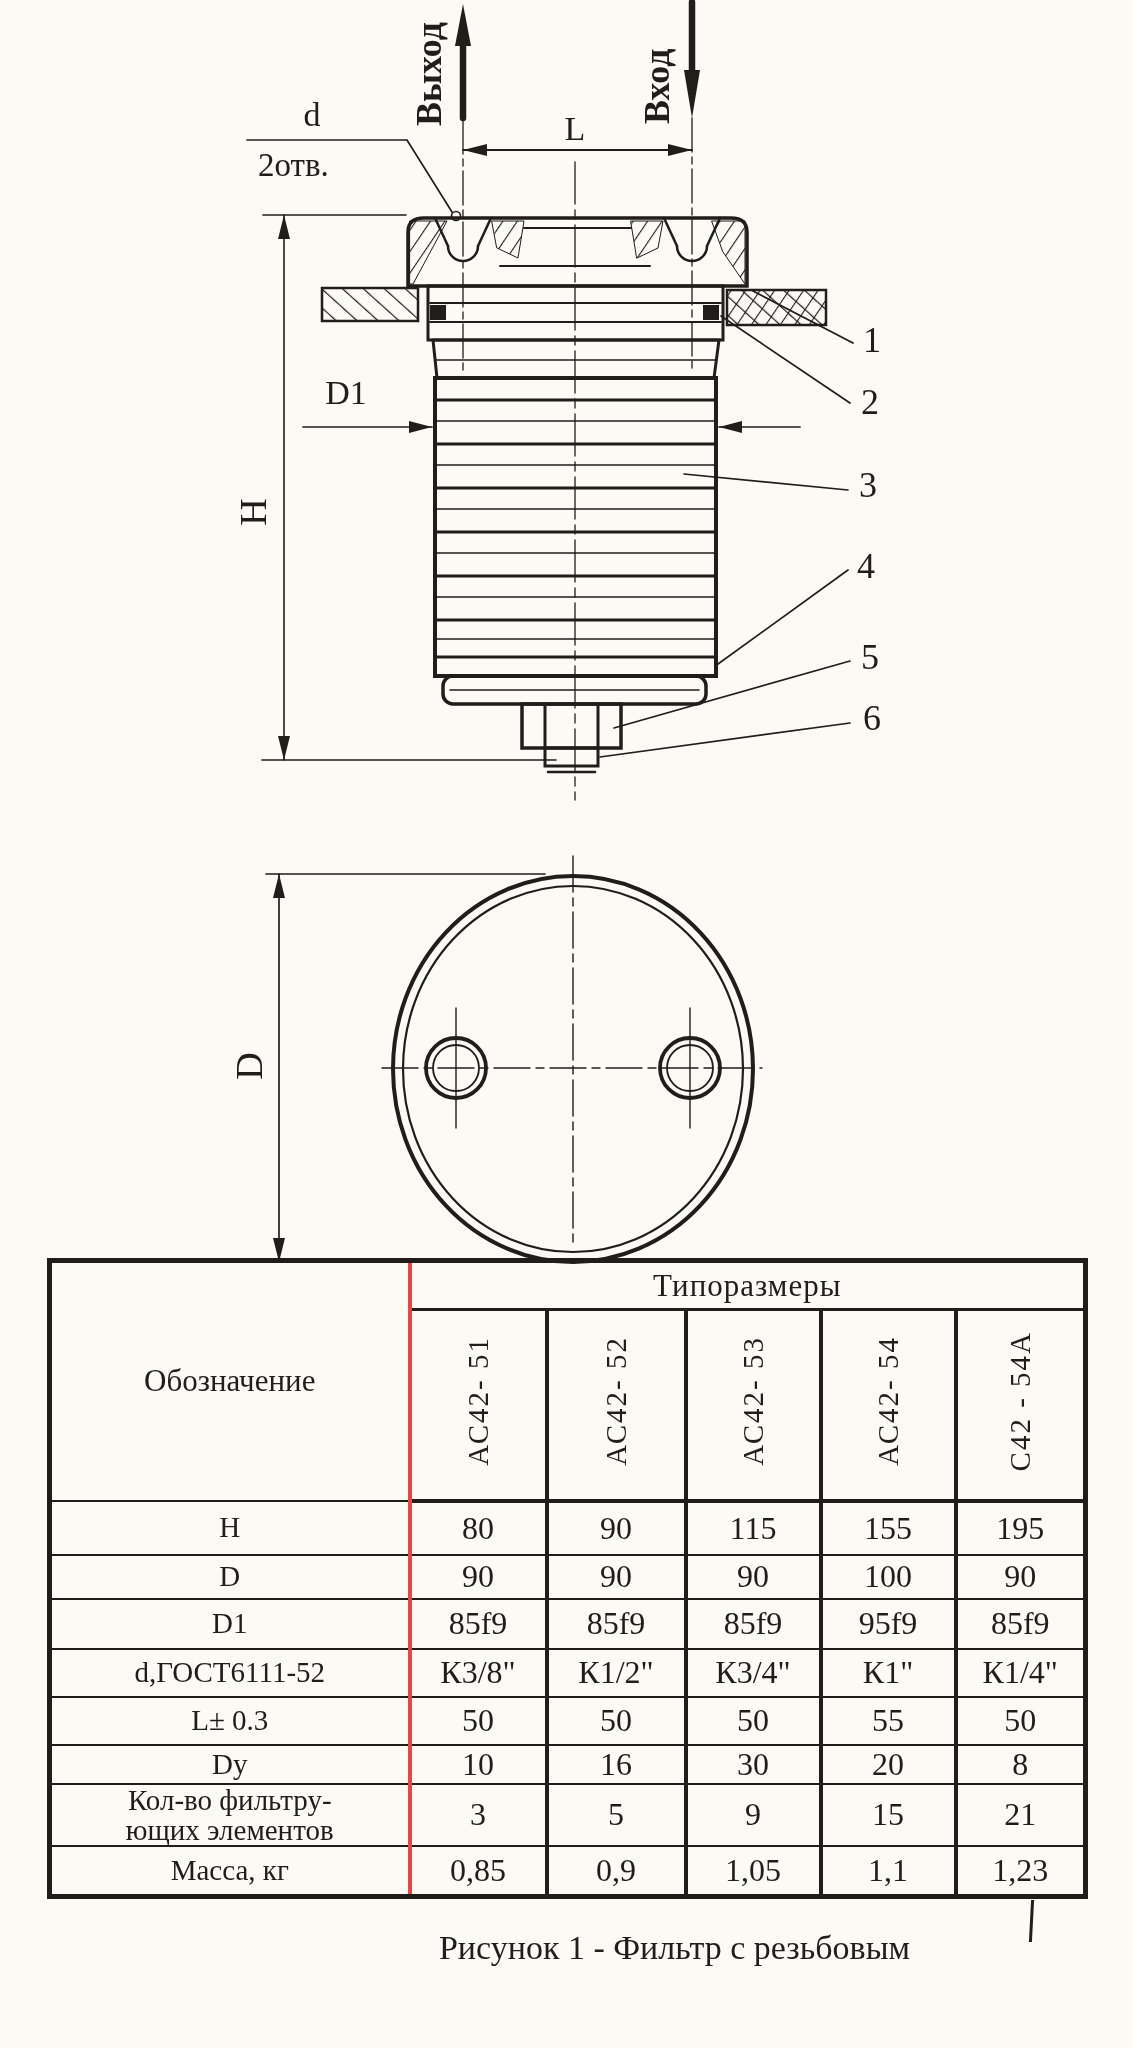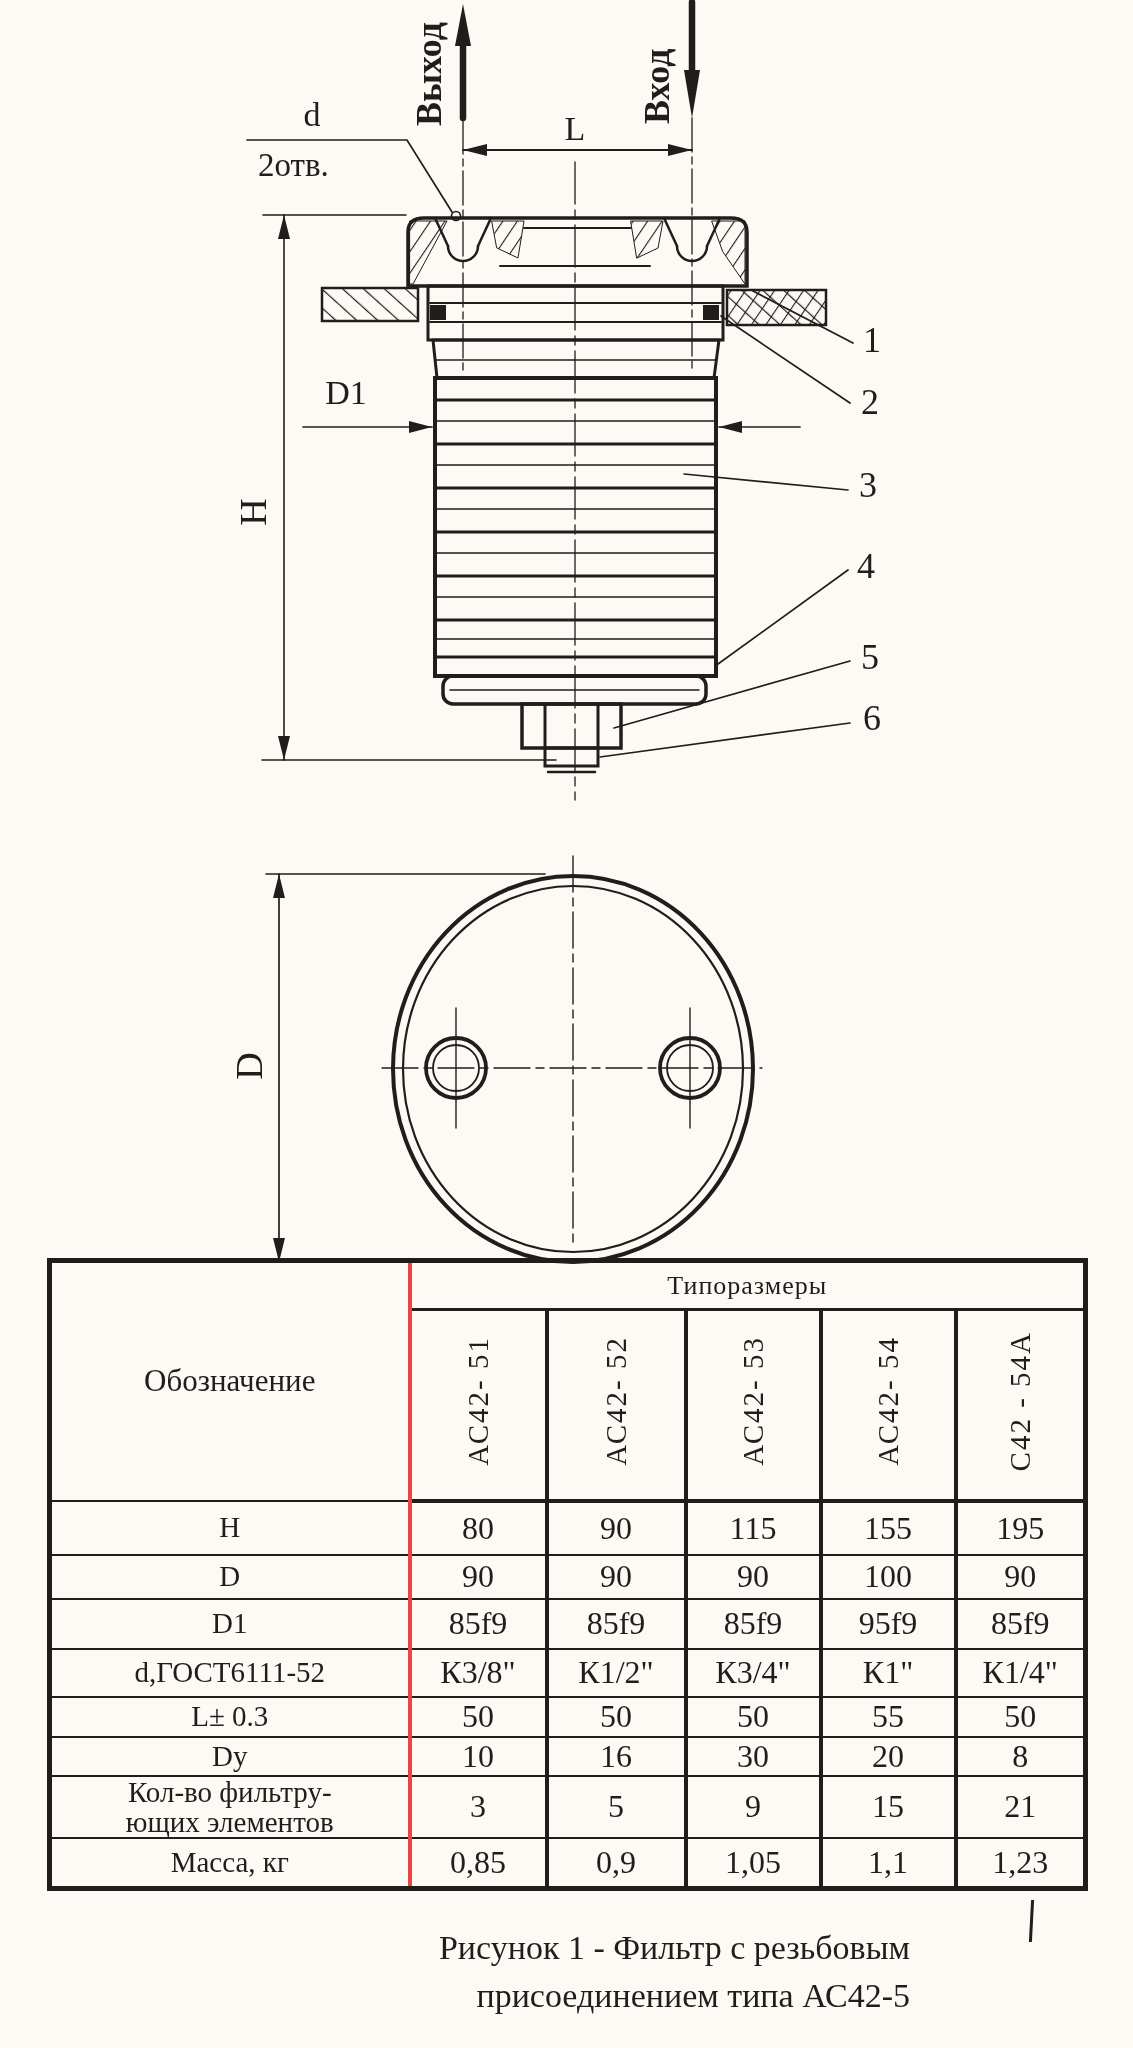--- a/index.html
+++ b/index.html
@@ -7,21 +7,21 @@
         font-family:"Liberation Serif","DejaVu Serif",serif;color:#201d1a;}
   svg text{font-family:"Liberation Serif","DejaVu Serif",serif;fill:#201d1a;}
   .drawing{position:absolute;left:0;top:0;}
   
   .spec{position:absolute;left:47px;top:1258px;border-collapse:collapse;table-layout:fixed;
         border:5px solid #201d1a;}
   .spec td{border:2px solid #201d1a;text-align:center;vertical-align:middle;
            font-size:31px;padding:0;}
   .spec td.vcol{border-left:4px solid #201d1a;}
   .spec td.desig{border-right:4px solid #ef4444;font-size:31px;}
-  .spec td.tiphead{border-bottom:3px solid #201d1a;font-size:26px;letter-spacing:1px;}
+  .spec td.tiphead{border-bottom:3px solid #201d1a;font-size:31px;letter-spacing:1px;}
   .spec tr.models td{border-bottom:4px solid #201d1a;}
   .spec td.rlab{font-size:29px;white-space:pre-line;line-height:1.05;}
   .spec td.val{font-size:32px;}
   .rot{display:inline-block;writing-mode:vertical-rl;transform:rotate(180deg);
        white-space:nowrap;font-size:29px;letter-spacing:2px;}
   
   .caption{position:absolute;left:190px;top:1924px;width:720px;text-align:right;
            font-size:34px;line-height:1.4;}
   .scanmark{position:absolute;left:1030px;top:1900px;width:3px;height:42px;
             background:#201d1a;transform:rotate(3deg);}
@@ -236,21 +236,21 @@
     <td class="val vcol">85f9</td>
   </tr>
   <tr style="height:48px">
     <td class="rlab desig">d,ГОСТ6111-52</td>
     <td class="val vcol">К3/8"</td>
     <td class="val vcol">К1/2"</td>
     <td class="val vcol">К3/4"</td>
     <td class="val vcol">К1"</td>
     <td class="val vcol">К1/4"</td>
   </tr>
-  <tr style="height:40px">
+  <tr style="height:48px">
     <td class="rlab desig">L± 0.3</td>
     <td class="val vcol">50</td>
     <td class="val vcol">50</td>
     <td class="val vcol">50</td>
     <td class="val vcol">55</td>
     <td class="val vcol">50</td>
   </tr>
   <tr style="height:38px">
     <td class="rlab desig">Dy</td>
     <td class="val vcol">10</td>
@@ -276,16 +276,15 @@
     <td class="val vcol">1,1</td>
     <td class="val vcol">1,23</td>
   </tr>
 </tbody>
     </table>
 
 <div class="scanmark"></div>
 
 <div class="caption">
   <div>Рисунок 1 - Фильтр с резьбовым</div>
-  <div>присоединением типа  АС42-5</div>
 </div>
 
 </div>
 
 </body></html>

